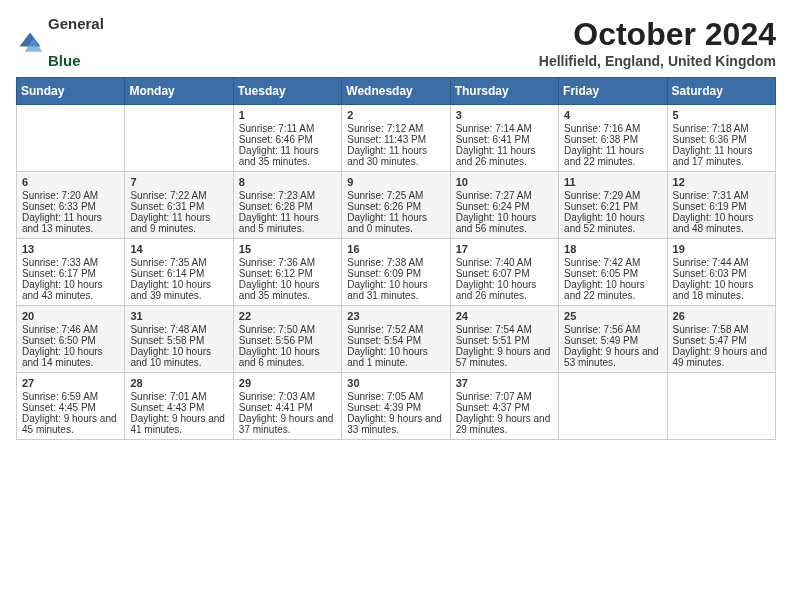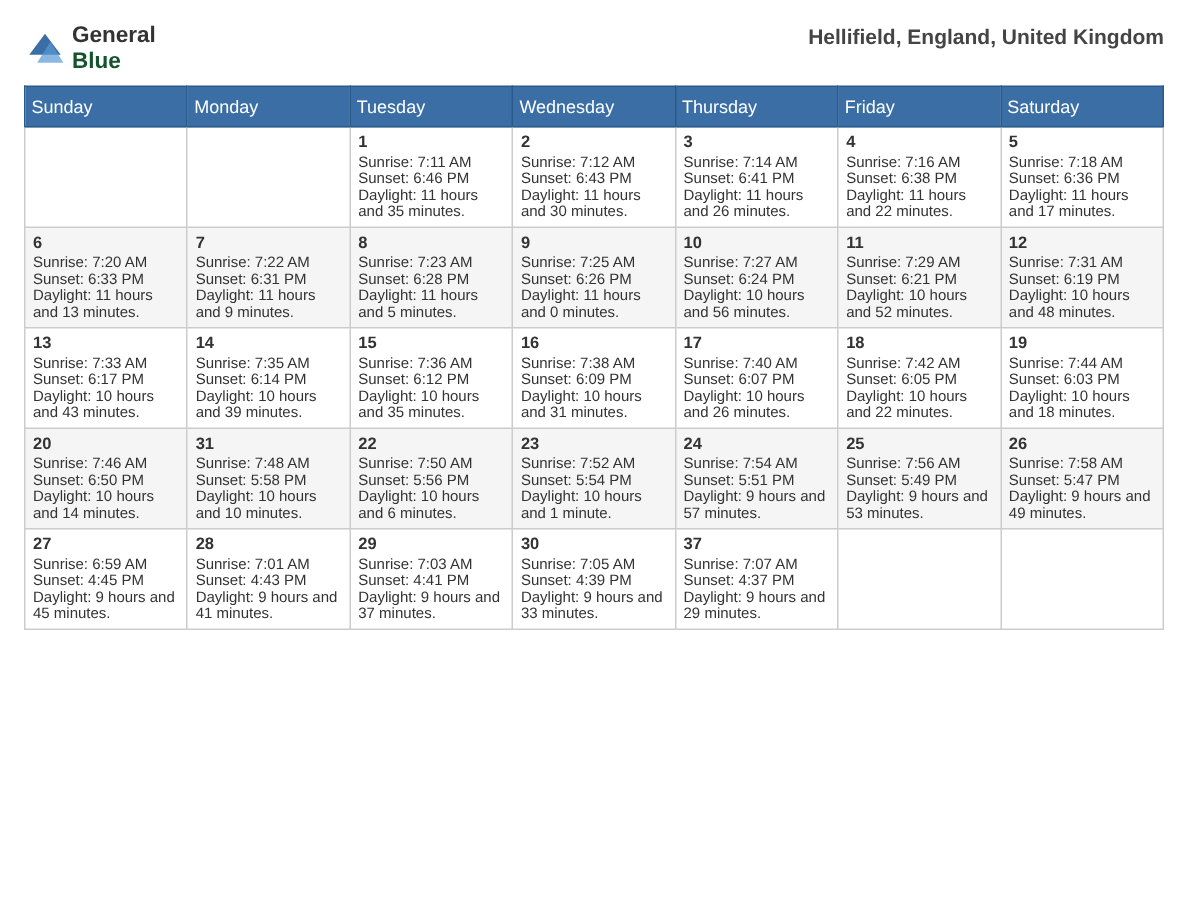--- a/index.html
+++ b/index.html
@@ -18,20 +18,21 @@
     }
     .logo {
       display: flex;
       align-items: center;
       gap: 4px;
     }
     .logo-text {
       display: flex;
       flex-direction: column;
       line-height: 1.1;
+      gap: 20px;
     }
     .logo-general {
       font-size: 15px;
       font-weight: bold;
       color: #333;
     }
     .logo-blue {
       font-size: 15px;
       font-weight: bold;
       color: #14532d;
@@ -55,21 +56,21 @@
     }
     .calendar {
       width: 100%;
       border-collapse: collapse;
       border: 1px solid #ccc;
     }
     .calendar th {
       background: #3a6ea5;
       color: #fff;
       font-size: 12px;
-      font-weight: normal;
+      font-weight: bold;
       padding: 6px 4px;
       text-align: left;
       border: 1px solid #2a5a8a;
     }
     .calendar td {
       vertical-align: top;
       border: 1px solid #ccc;
       padding: 4px 5px;
       font-size: 10px;
       color: #333;
@@ -101,20 +102,21 @@
     <svg class="logo-icon" viewBox="0 0 32 32" xmlns="http://www.w3.org/2000/svg">
       <polygon points="16,4 28,20 4,20" fill="#3a6ea5"></polygon>
       <polygon points="20,10 30,26 10,26" fill="#5a9ad5" opacity="0.7"></polygon>
     </svg>
     <div class="logo-text">
       <span class="logo-general">General</span>
       <span class="logo-blue">Blue</span>
     </div>
   </div>
   <div class="title-area">
+    <div class="month-title">October 2024</div>
     <div class="location">Hellifield, England, United Kingdom</div>
   </div>
 </div>
 
 <table class="calendar">
   <thead>
     <tr>
     <th>Sunday</th>
         <th>Monday</th>
         <th>Tuesday</th>
@@ -130,21 +132,21 @@
         <td class="empty-cell"></td>
         <td>
           <span class="day-number">1</span>
           <div>Sunrise: 7:11 AM</div>
           <div>Sunset: 6:46 PM</div>
           <div>Daylight: 11 hours and 35 minutes.</div>
         </td>
         <td>
           <span class="day-number">2</span>
           <div>Sunrise: 7:12 AM</div>
-          <div>Sunset: 6:43 PM</div>
+          <div>Sunset: 11:43 PM</div>
           <div>Daylight: 11 hours and 30 minutes.</div>
         </td>
         <td>
           <span class="day-number">3</span>
           <div>Sunrise: 7:14 AM</div>
           <div>Sunset: 6:41 PM</div>
           <div>Daylight: 11 hours and 26 minutes.</div>
         </td>
         <td>
           <span class="day-number">4</span>

